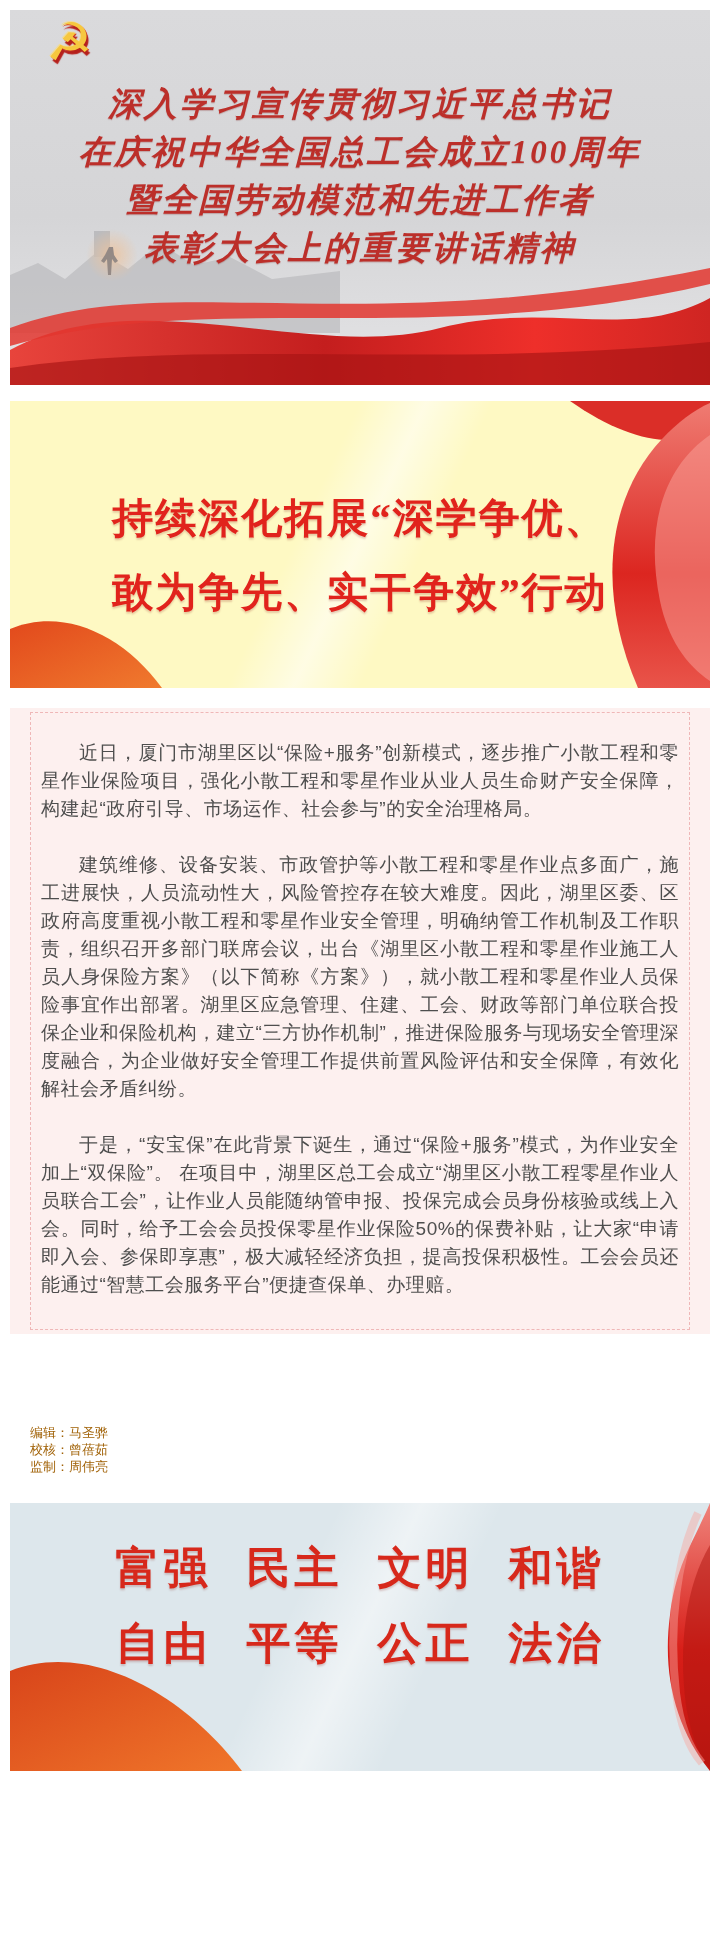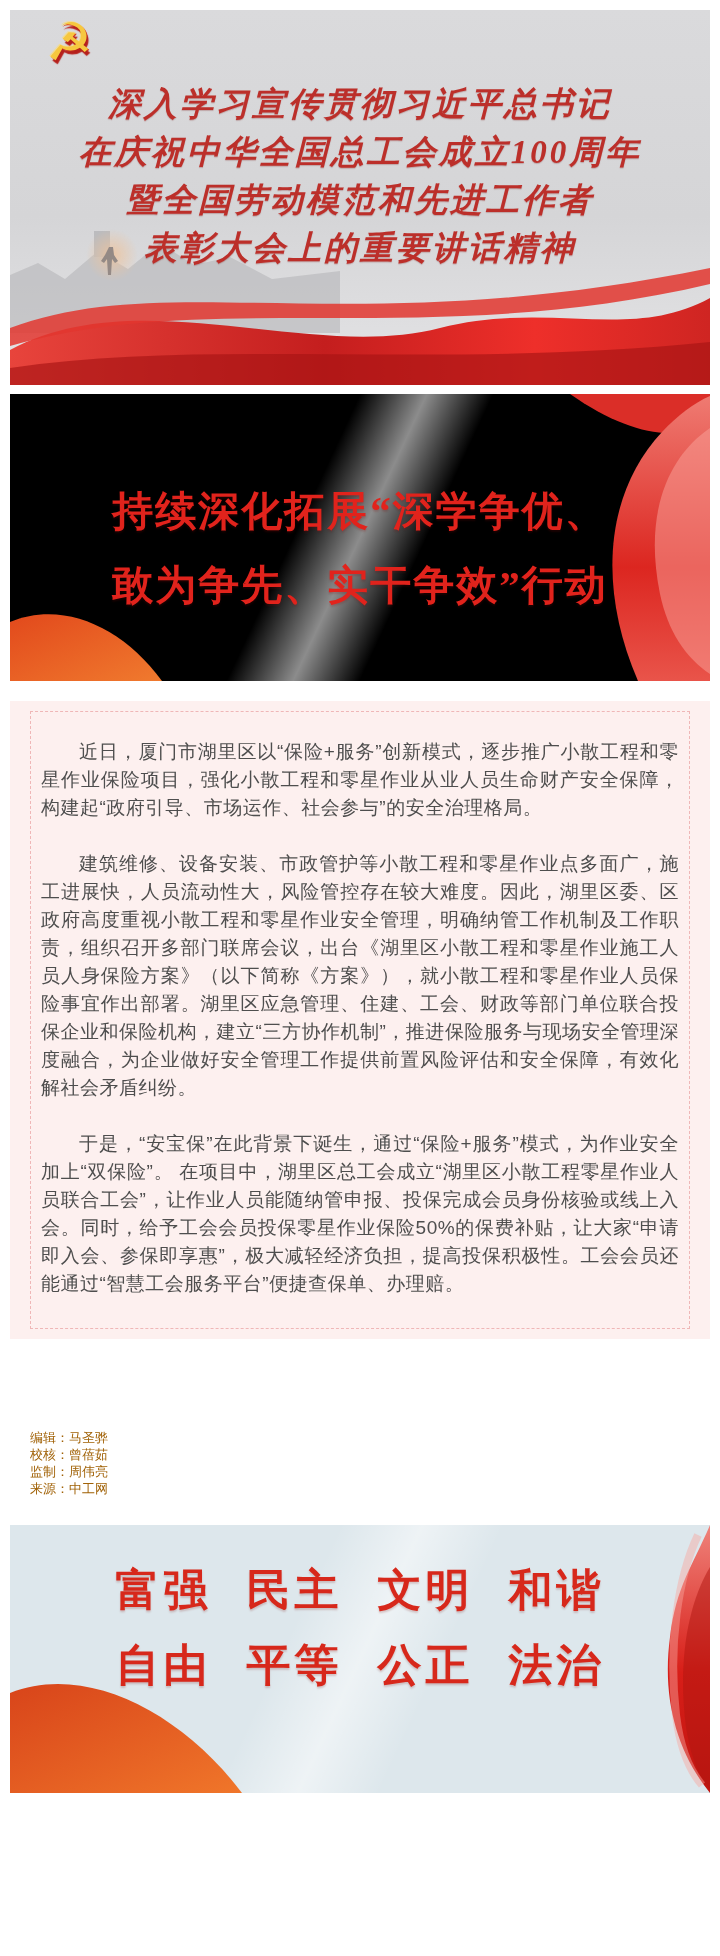--- a/index.html
+++ b/index.html
@@ -21,37 +21,37 @@
   .banner-top-title .line{
     font-family:"Liberation Serif","DejaVu Serif",serif;
     font-weight:700;font-size:33px;line-height:48px;letter-spacing:3px;
     color:#bc2f2a;text-shadow:0 1px 1px rgba(120,20,18,.25);font-style:italic;
   }
   .banner-top .wall{position:absolute;left:0;bottom:52px;z-index:1;opacity:.55;}
   .banner-top .ribbon{position:absolute;left:0;bottom:0;z-index:2;}
 
   
   .banner-campaign{
-    position:relative;height:287px;margin:9px 10px 20px;
-    background:#000000;overflow:hidden;
+    position:relative;height:287px;margin:16px 10px 20px;
+    background:#fef9c3;overflow:hidden;
   }
   .banner-campaign::before{
     content:"";position:absolute;inset:0;
     background:linear-gradient(115deg,transparent 42%,rgba(255,255,255,.55) 50%,transparent 58%);
   }
   .banner-campaign .deco{position:absolute;inset:0;width:100%;height:100%;}
   .campaign-title{position:absolute;top:80px;left:0;width:100%;text-align:center;z-index:3;}
   .campaign-title .line{
     font-family:"Liberation Serif","DejaVu Serif",serif;
     font-weight:700;font-size:41px;line-height:74px;letter-spacing:2px;
     color:#e1231c;text-shadow:0 2px 2px rgba(130,10,8,.2);
   }
 
   
-  .article{margin:0 10px;background:#fdf0ef;padding:10px 20px;}
+  .article{margin:0 10px;background:#fdf0ef;padding:4px 20px;}
   .article-inner{border:1px dashed #efb7b7;padding:26px 10px 2px;}
   .article-inner p{
     margin:0 0 28px;font-size:19px;line-height:28px;color:#4e4e4e;
     text-align:justify;text-indent:2em;letter-spacing:.5px;
   }
 
   
   .credits{margin:90px 0 28px 30px;}
   .credits .credit-line{font-size:13px;line-height:17px;color:#a16207;}
 
@@ -144,21 +144,20 @@
       <p>近日，厦门市湖里区以“保险+服务”创新模式，逐步推广小散工程和零星作业保险项目，强化小散工程和零星作业从业人员生命财产安全保障，构建起“政府引导、市场运作、社会参与”的安全治理格局。</p>
       <p>建筑维修、设备安装、市政管护等小散工程和零星作业点多面广，施工进展快，人员流动性大，风险管控存在较大难度。因此，湖里区委、区政府高度重视小散工程和零星作业安全管理，明确纳管工作机制及工作职责，组织召开多部门联席会议，出台《湖里区小散工程和零星作业施工人员人身保险方案》（以下简称《方案》），就小散工程和零星作业人员保险事宜作出部署。湖里区应急管理、住建、工会、财政等部门单位联合投保企业和保险机构，建立“三方协作机制”，推进保险服务与现场安全管理深度融合，为企业做好安全管理工作提供前置风险评估和安全保障，有效化解社会矛盾纠纷。</p>
       <p>于是，“安宝保”在此背景下诞生，通过“保险+服务”模式，为作业安全加上“双保险”。 在项目中，湖里区总工会成立“湖里区小散工程零星作业人员联合工会”，让作业人员能随纳管申报、投保完成会员身份核验或线上入会。同时，给予工会会员投保零星作业保险50%的保费补贴，让大家“申请即入会、参保即享惠”，极大减轻经济负担，提高投保积极性。工会会员还能通过“智慧工会服务平台”便捷查保单、办理赔。</p>
     </div>
   </section>
 
   <div class="credits">
     <div class="credit-line">编辑：马圣骅</div>
     <div class="credit-line">校核：曾蓓茹</div>
     <div class="credit-line">监制：周伟亮</div>
-    <div class="credit-line">来源：中工网</div>
   </div>
 
   <section class="banner-values">
     <svg class="deco" viewBox="0 0 700 268" preserveAspectRatio="none" aria-hidden="true">
       <defs>
         <linearGradient id="o2" x1="0" y1="0" x2="1" y2="1">
           <stop offset="0" stop-color="#d8441a"></stop>
           <stop offset="1" stop-color="#f0762a"></stop>
         </linearGradient>
         <linearGradient id="c2" x1="0" y1="0" x2="0" y2="1">

